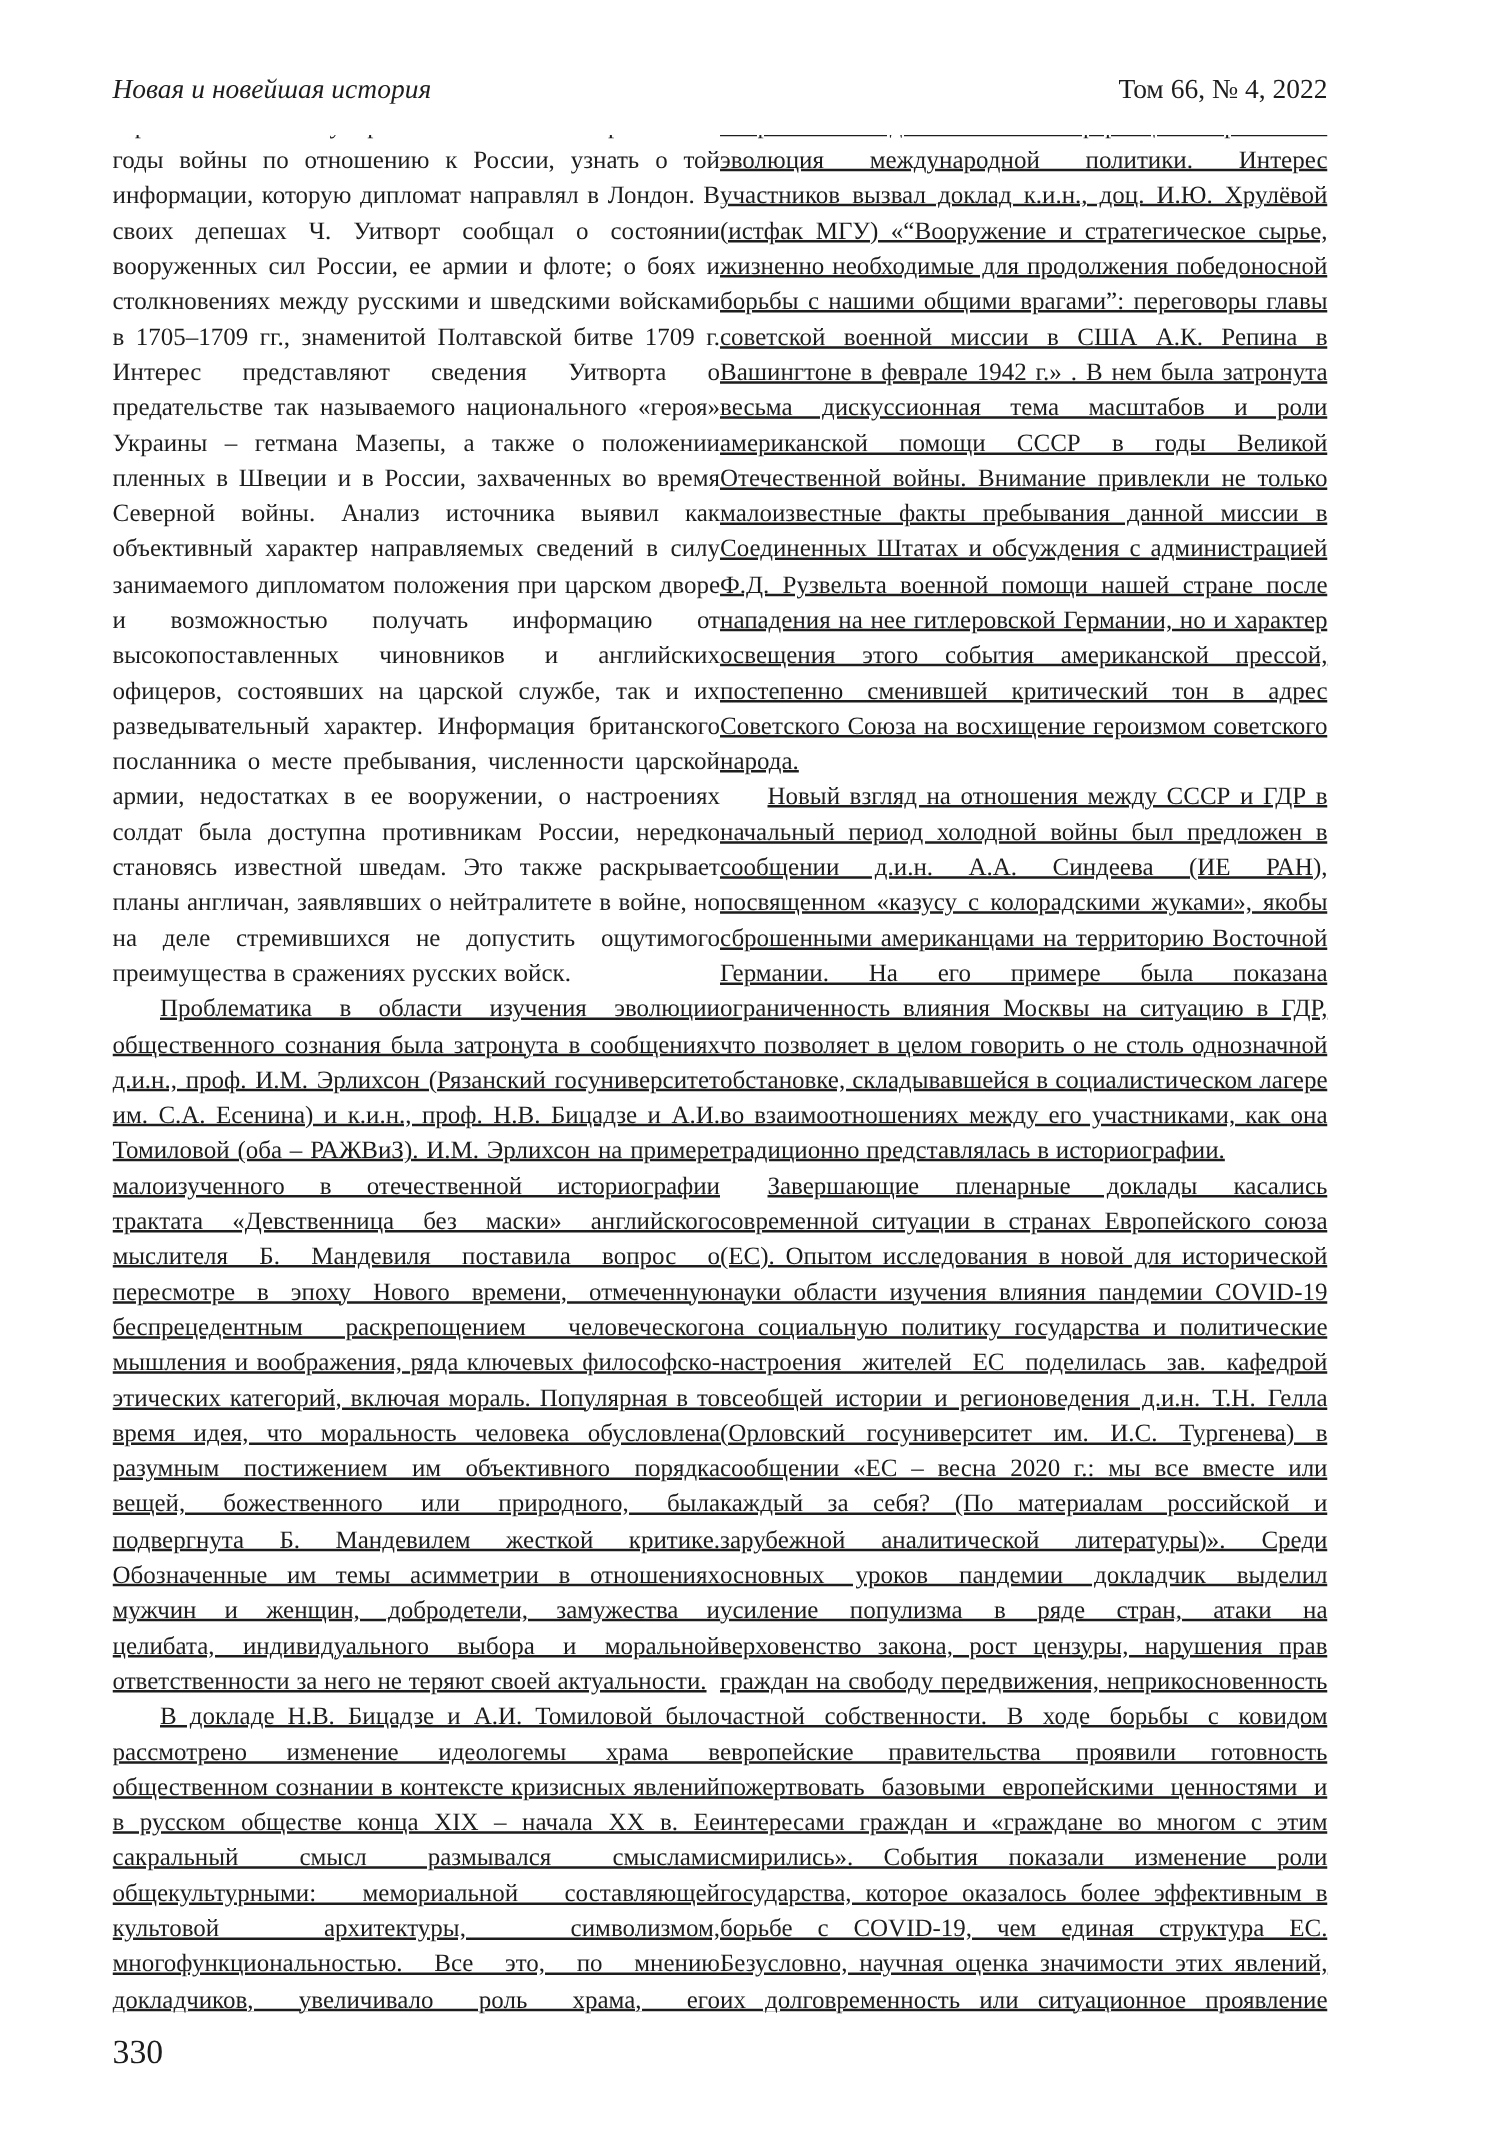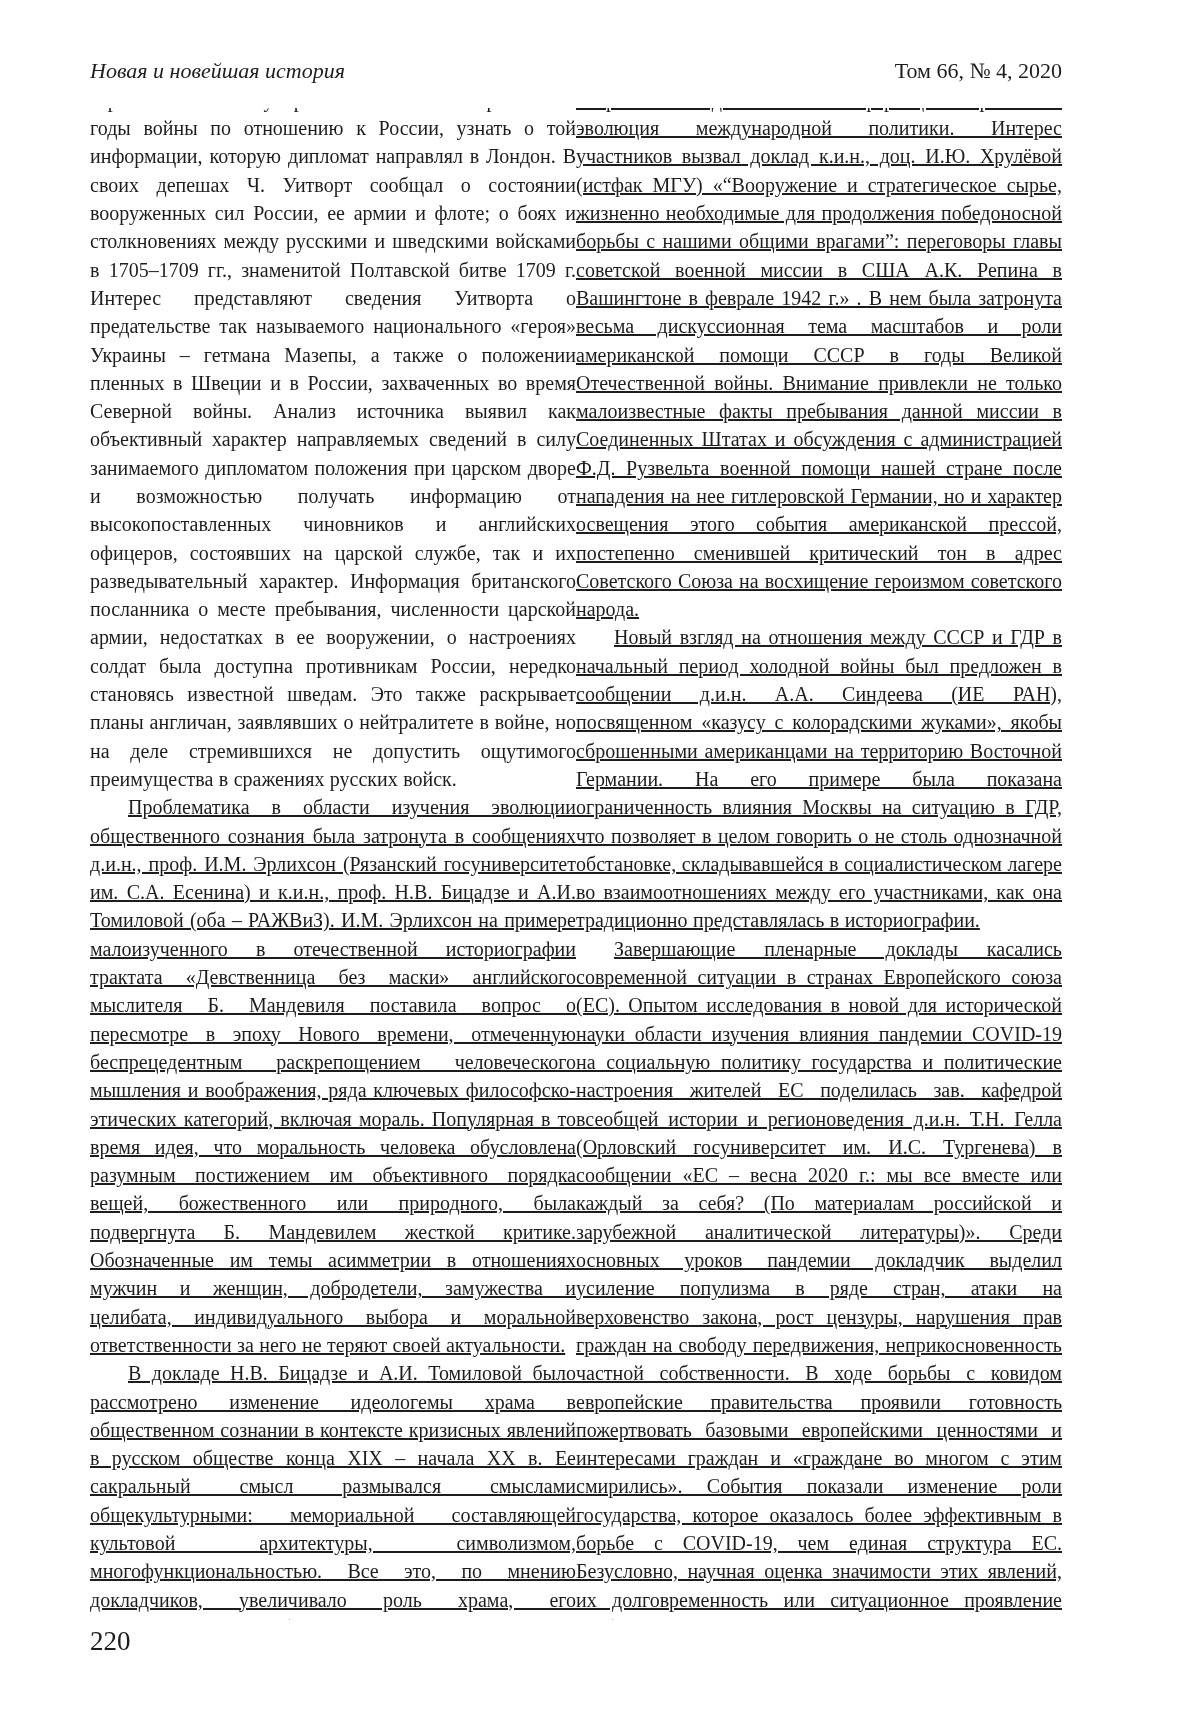--- a/index.html
+++ b/index.html
@@ -64,35 +64,35 @@
     font-size: 27px;
   }
 </style>
 </head>
 <body>
 
 <div class="page">
 
   <div class="running-head">
     <span class="journal-title">Новая и новейшая история</span>
-    <span class="issue-info">Том 66, № 4, 2020</span>
+    <span class="issue-info">Том 66, № 4, 2022</span>
   </div>
 
   <div class="body-columns">
 
     <div class="col">
       <p class="para">Петра I Чарльза Уитворта со свидетельствами о Северной войне. Данная переписка с государственным секретарем интересна тем, что позволяет выяснить стратегию и тактику правительства Великобритании в годы войны по отношению к России, узнать о той информации, которую дипломат направлял в Лондон. В своих депешах Ч. Уитворт сообщал о состоянии вооруженных сил России, ее армии и флоте; о боях и столкновениях между русскими и шведскими войсками в 1705–1709 гг., знаменитой Полтавской битве 1709 г. Интерес представляют сведения Уитворта о предательстве так называемого национального «героя» Украины – гетмана Мазепы, а также о положении пленных в Швеции и в России, захваченных во время Северной войны. Анализ источника выявил как объективный характер направляемых сведений в силу занимаемого дипломатом положения при царском дворе и возможностью получать информацию от высокопоставленных чиновников и английских офицеров, состоявших на царской службе, так и их разведывательный характер. Информация британского посланника о месте пребывания, численности царской армии, недостатках в ее вооружении, о настроениях солдат была доступна противникам России, нередко становясь известной шведам. Это также раскрывает планы англичан, заявлявших о нейтралитете в войне, но на деле стремившихся не допустить ощутимого преимущества в сражениях русских войск.</p>
       <p class="para indent">Проблематика в области изучения эволюции общественного сознания была затронута в сообщениях д.и.н., проф. И.М. Эрлихсон (Рязанский госуниверситет им. С.А. Есенина) и к.и.н., проф. Н.В. Бицадзе и А.И. Томиловой (оба – РАЖВиЗ). И.М. Эрлихсон на примере малоизученного в отечественной историографии трактата «Девственница без маски» английского мыслителя Б. Мандевиля поставила вопрос о пересмотре в эпоху Нового времени, отмеченную беспрецедентным раскрепощением человеческого мышления и воображения, ряда ключевых философско-этических категорий, включая мораль. Популярная в то время идея, что моральность человека обусловлена разумным постижением им объективного порядка вещей, божественного или природного, была подвергнута Б. Мандевилем жесткой критике. Обозначенные им темы асимметрии в отношениях мужчин и женщин, добродетели, замужества и целибата, индивидуального выбора и моральной ответственности за него не теряют своей актуальности.</p>
       <p class="para indent">В докладе Н.В. Бицадзе и А.И. Томиловой было рассмотрено изменение идеологемы храма в общественном сознании в контексте кризисных явлений в русском обществе конца XIX – начала XX в. Ее сакральный смысл размывался смыслами общекультурными: мемориальной составляющей культовой архитектуры, символизмом, многофункциональностью. Все это, по мнению докладчиков, увеличивало роль храма, его притягательность и общественную значимость даже в эпоху глубокого религиозного кризиса. Храм оставался не только местом, где человек приобщался к духовной жизни, но и воплощал высшие</p>
     </div>
 
     <div class="col">
       <p class="para indent">Ряд выступлений был посвящен традиционному направлению в деятельности конференции – проблемам эволюция международной политики. Интерес участников вызвал доклад к.и.н., доц. И.Ю. Хрулёвой (истфак МГУ) «“Вооружение и стратегическое сырье, жизненно необходимые для продолжения победоносной борьбы с нашими общими врагами”: переговоры главы советской военной миссии в США А.К. Репина в Вашингтоне в феврале 1942 г.» . В нем была затронута весьма дискуссионная тема масштабов и роли американской помощи СССР в годы Великой Отечественной войны. Внимание привлекли не только малоизвестные факты пребывания данной миссии в Соединенных Штатах и обсуждения с администрацией Ф.Д. Рузвельта военной помощи нашей стране после нападения на нее гитлеровской Германии, но и характер освещения этого события американской прессой, постепенно сменившей критический тон в адрес Советского Союза на восхищение героизмом советского народа.</p>
       <p class="para indent">Новый взгляд на отношения между СССР и ГДР в начальный период холодной войны был предложен в сообщении д.и.н. А.А. Синдеева (ИЕ РАН), посвященном «казусу с колорадскими жуками», якобы сброшенными американцами на территорию Восточной Германии. На его примере была показана ограниченность влияния Москвы на ситуацию в ГДР, что позволяет в целом говорить о не столь однозначной обстановке, складывавшейся в социалистическом лагере во взаимоотношениях между его участниками, как она традиционно представлялась в историографии.</p>
       <p class="para indent">Завершающие пленарные доклады касались современной ситуации в странах Европейского союза (ЕС). Опытом исследования в новой для исторической науки области изучения влияния пандемии COVID-19 на социальную политику государства и политические настроения жителей ЕС поделилась зав. кафедрой всеобщей истории и регионоведения д.и.н. Т.Н. Гелла (Орловский госуниверситет им. И.С. Тургенева) в сообщении «ЕС – весна 2020 г.: мы все вместе или каждый за себя? (По материалам российской и зарубежной аналитической литературы)». Среди основных уроков пандемии докладчик выделил усиление популизма в ряде стран, атаки на верховенство закона, рост цензуры, нарушения прав граждан на свободу передвижения, неприкосновенность частной собственности. В ходе борьбы с ковидом европейские правительства проявили готовность пожертвовать базовыми европейскими ценностями и интересами граждан и «граждане во многом с этим смирились». События показали изменение роли государства, которое оказалось более эффективным в борьбе с COVID-19, чем единая структура ЕС. Безусловно, научная оценка значимости этих явлений, их долговременность или ситуационное проявление требуют дальнейших всесторонних исследований вопроса.</p>
 
     </div>
 
   </div>
 
-  <div class="page-number">220</div>
+  <div class="page-number">330</div>
 
 </div>
 
 </body></html>

